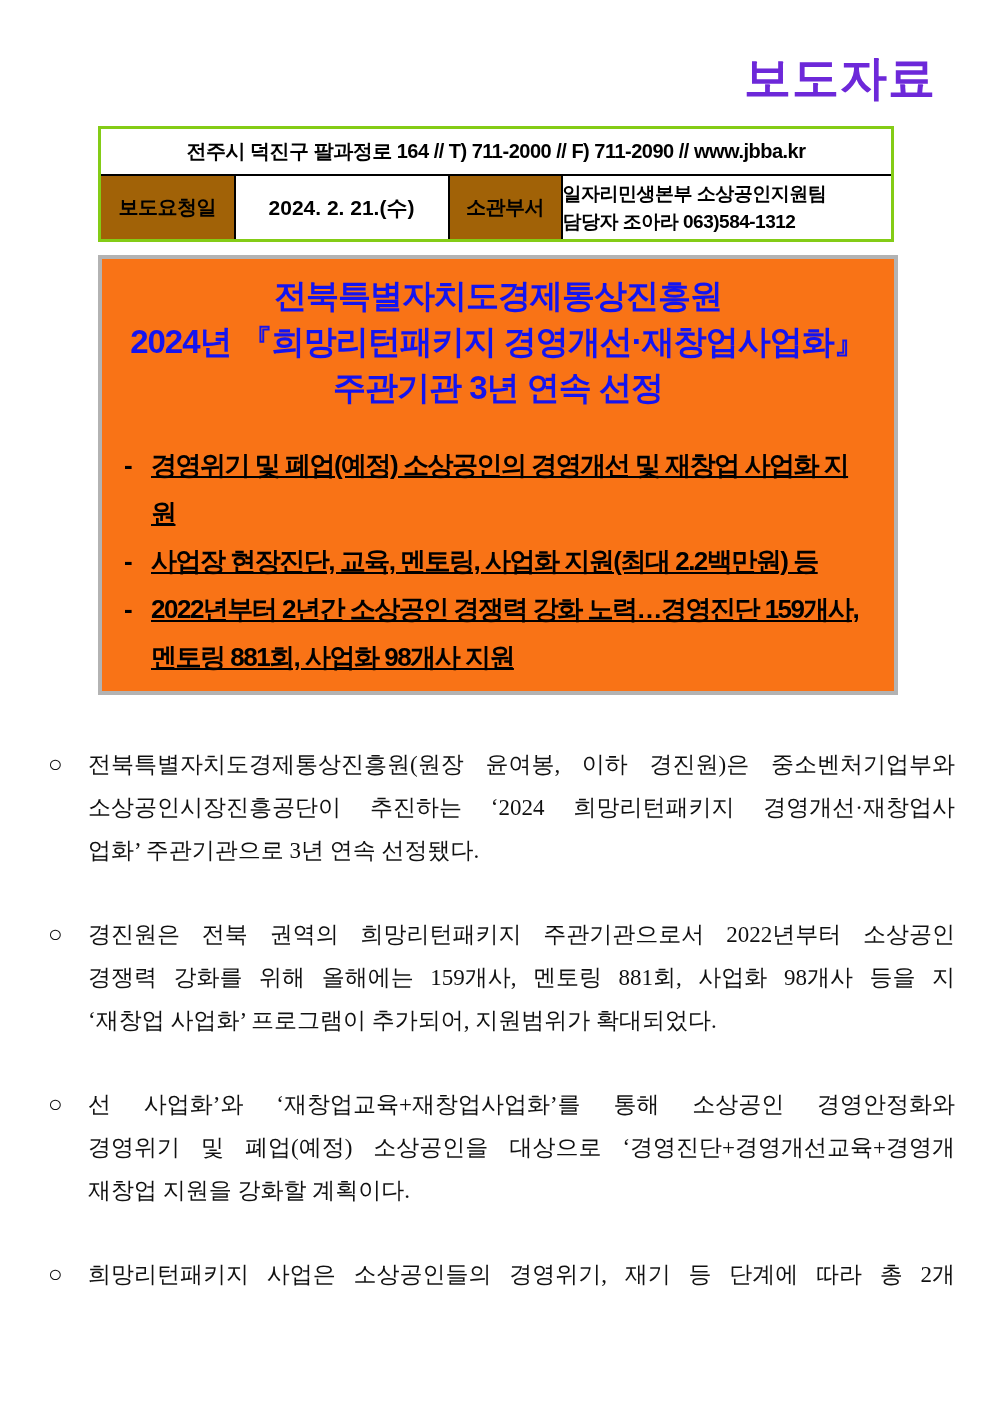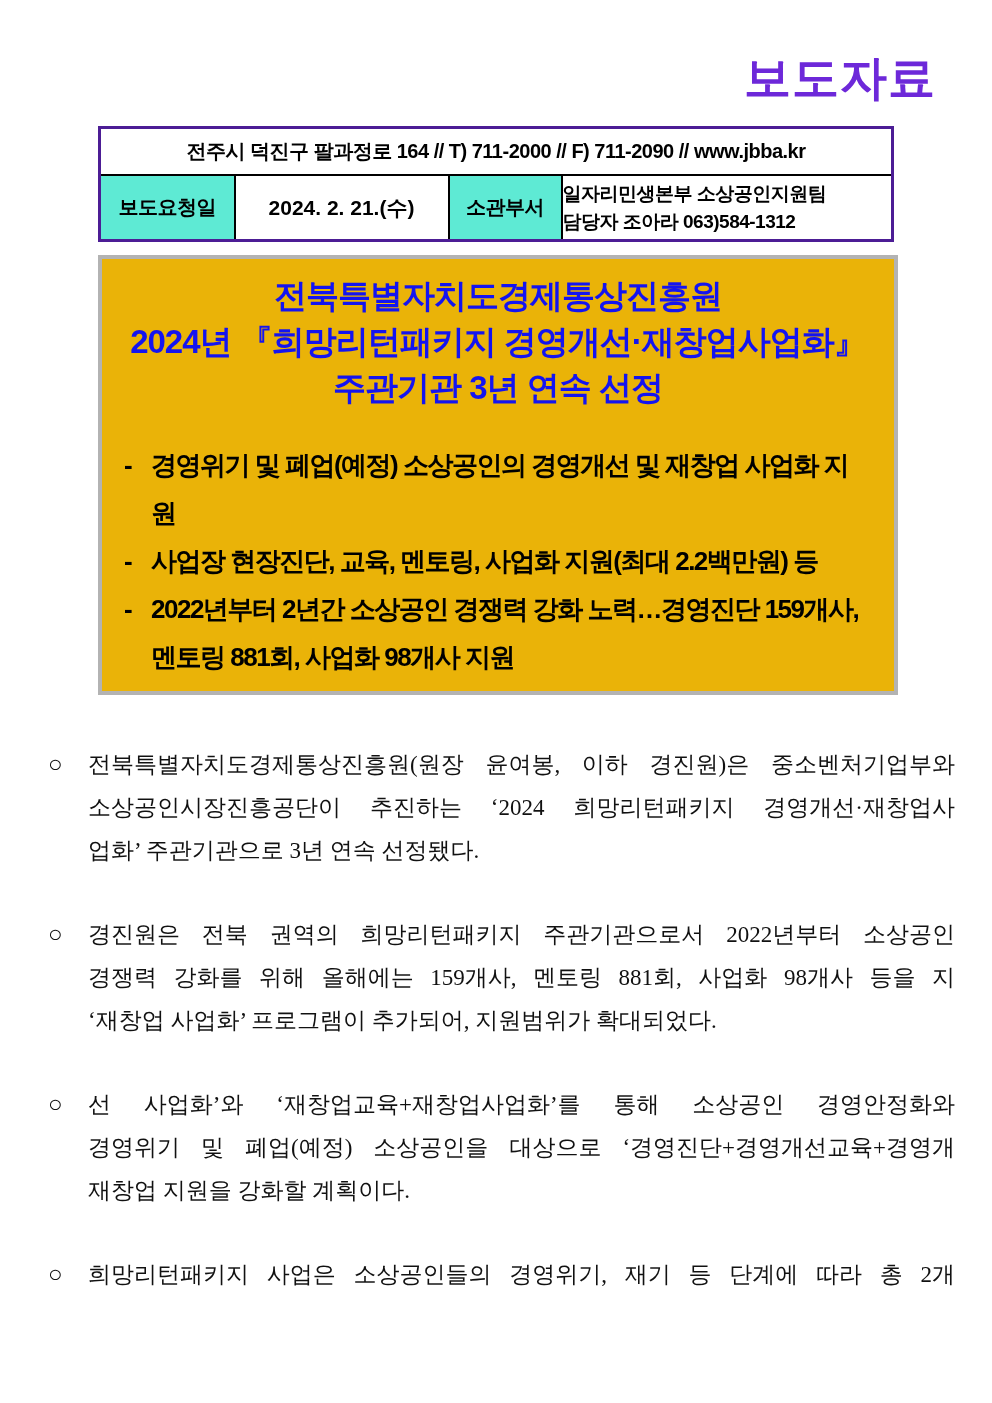--- a/index.html
+++ b/index.html
@@ -29,31 +29,31 @@
   .info-table {
     margin: 20px 0 0 98px;
     width: 793px;
     border-collapse: collapse;
     table-layout: fixed;
   }
   .info-table td {
     border: 2px solid #000;
     vertical-align: middle;
   }
-  .info-table { border: 3px solid #4c1d95; }
+  .info-table { border: 3px solid #84cc16; }
   .info-table .addr {
     height: 47px;
     text-align: center;
     font-size: 20px;
     font-weight: 700;
     letter-spacing: -0.5px;
   }
   .info-table .r2 { height: 66px; }
   .info-table .label-cell {
-    background: #5eead4;
+    background: #a16207;
     text-align: center;
     font-size: 20px;
     font-weight: 700;
     letter-spacing: -0.5px;
   }
   .info-table .date-cell {
     text-align: center;
     font-size: 21px;
     font-weight: 700;
   }
@@ -62,21 +62,21 @@
     font-weight: 700;
     line-height: 28px;
     letter-spacing: -0.5px;
   }
 
   
   .headline-box {
     margin: 13px 0 0 98px;
     width: 800px;
     border: 4px solid #b3b3b3;
-    background: #eab308;
+    background: #f97316;
     padding: 14px 22px 10px;
   }
   .hl {
     text-align: center;
     color: #1414f0;
     font-size: 33px;
     font-weight: 800;
     line-height: 46px;
     letter-spacing: -1px;
     white-space: nowrap;
@@ -84,21 +84,21 @@
   .box-bullets {
     margin-top: 30px;
     font-size: 26px;
     font-weight: 800;
     letter-spacing: -1.5px;
     line-height: 48px;
     color: #000;
   }
   .b-row { display: flex; align-items: flex-start; }
   .b-dash { width: 27px; flex: none; }
-  .b-text { flex: 1; }
+  .b-text { flex: 1; text-decoration: underline; }
 
   
   .body-text {
     margin: 48px 37px 0 48px;
     font-family: "Liberation Serif", "DejaVu Serif", serif;
     font-size: 23px;
     color: #111;
   }
   .para { display: flex; margin-bottom: 41px; }
   .para:last-child { margin-bottom: 0; }

